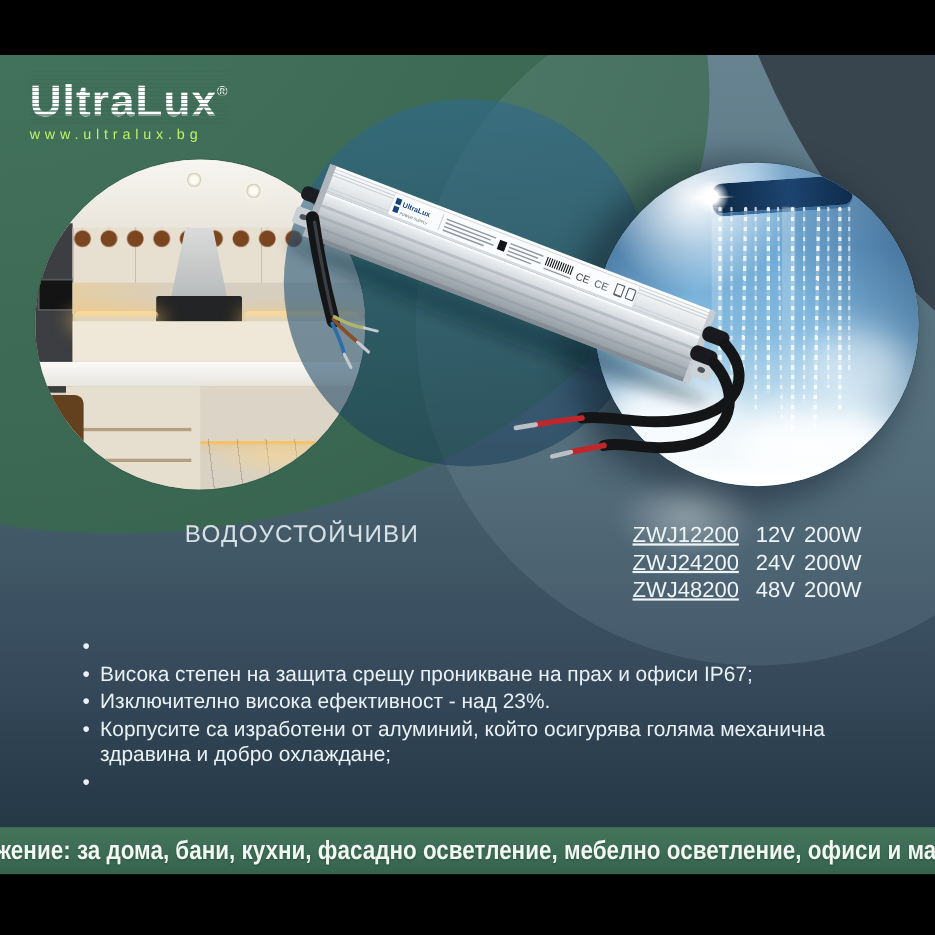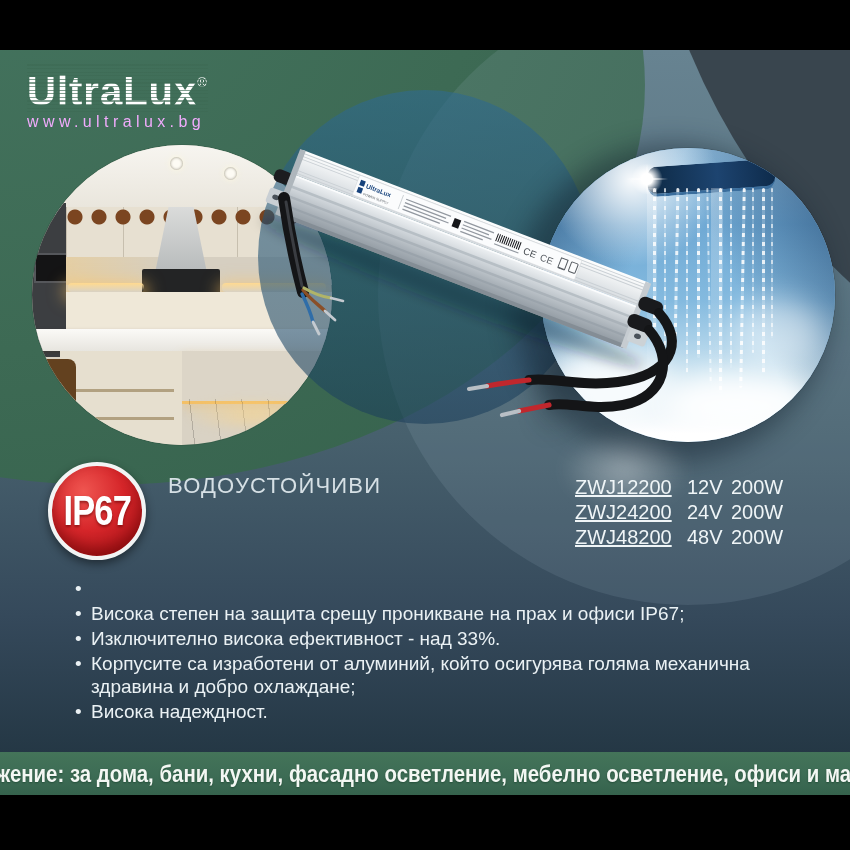--- a/index.html
+++ b/index.html
@@ -91,21 +91,21 @@
     background:radial-gradient(rgba(255,255,255,.4),rgba(255,255,255,0) 70%);filter:blur(8px);}
 
   .hero{position:absolute;left:0;top:0;}
 
   
   .logo{position:absolute;left:27px;top:12px;color:#fff;}
   .logo-word{position:relative;display:inline-block;font-size:40px;font-weight:800;letter-spacing:1px;line-height:42px;}
   .logo-stripes{position:absolute;inset:0;pointer-events:none;
     background:repeating-linear-gradient(180deg,rgba(61,106,84,0) 0 2.4px,rgba(61,106,84,.65) 2.4px 3.6px);}
   .logo-reg{font-size:13px;vertical-align:18px;font-weight:400;}
-  .logo-web{font-size:16px;letter-spacing:4.4px;color:#f0abfc;margin-top:1px;}
+  .logo-web{font-size:13px;letter-spacing:4.4px;color:#bef264;margin-top:1px;}
 
   
   .badge{position:absolute;left:48px;top:412px;width:90px;height:90px;border-radius:50%;
     background:radial-gradient(circle at 35% 28%,#ef5550 0%,#d6262a 45%,#9b0d12 100%);
     border:4px solid #f2f4f4;display:flex;align-items:center;justify-content:center;
     box-shadow:0 4px 10px rgba(0,0,0,.45),inset 0 -8px 14px rgba(90,0,0,.45);}
   .badge span{display:inline-block;font-size:42px;font-weight:bold;color:#fff;
     transform:scaleX(.82);letter-spacing:-1px;text-shadow:0 2px 3px rgba(90,0,0,.55);}
 
   
@@ -293,23 +293,20 @@
     </svg>
 
     <div class="logo">
       <div class="logo-word">
         <span>UltraLux</span><span class="logo-reg">®</span>
         <span class="logo-stripes"></span>
       </div>
       <div class="logo-web">www.ultralux.bg</div>
     </div>
 
-    <div class="badge">
-      <span>IP67</span>
-    </div>
 
     <div class="heading">
       <div>ВОДОУСТОЙЧИВИ</div>
     </div>
 
     <div class="models">
 
     <div class="model-row">
         <span class="m-code">ZWJ12200</span>
         <span class="m-volt">12V</span>
@@ -331,29 +328,28 @@
 
     <div class="feature">
         <span class="f-dot">•</span>
       </div>
         <div class="feature">
         <span class="f-dot">•</span>
         <span class="f-text">Висока степен на защита срещу проникване на прах и офиси IP67;</span>
       </div>
         <div class="feature">
         <span class="f-dot">•</span>
-        <span class="f-text">Изключително висока ефективност - над 33%.</span>
+        <span class="f-text">Изключително висока ефективност - над 23%.</span>
       </div>
         <div class="feature">
         <span class="f-dot">•</span>
         <span class="f-text">Корпусите са изработени от алуминий, който осигурява голяма механична здравина и добро охлаждане;</span>
       </div>
         <div class="feature">
         <span class="f-dot">•</span>
-        <span class="f-text">Висока надеждност.</span>
       </div>
       </div>
 
     <div class="appbar">
       <span>Приложение: за дома, бани, кухни, фасадно осветление, мебелно осветление, офиси и магазини</span>
     </div>
   </div>
 
   <div class="bar bar-bottom"></div>
 </div>

